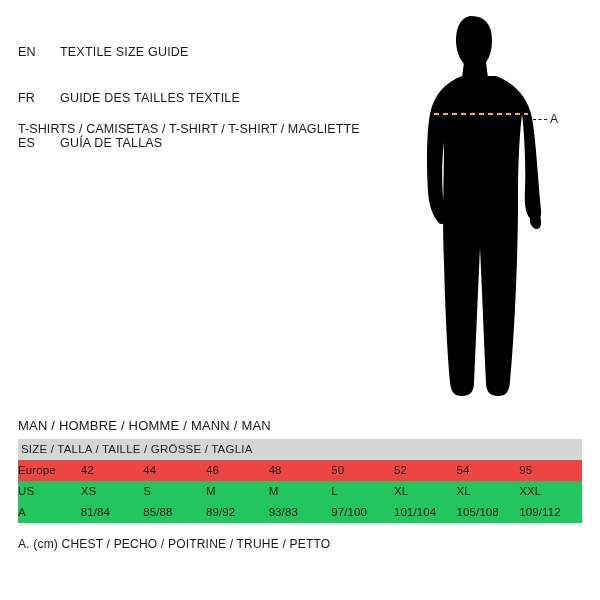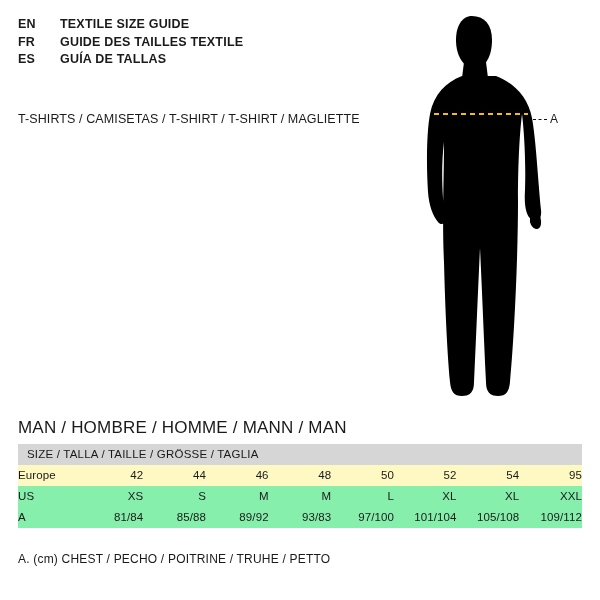--- a/index.html
+++ b/index.html
@@ -28,36 +28,36 @@
     top: 16px;
     left: 18px;
     width: 330px;
   }
   .lang-row {
     display: flex;
     align-items: flex-end;
     font-size: 12.5px;
     line-height: 17.5px;
     letter-spacing: 0.2px;
-    font-weight: bold;
   }
   .lang-code {
     width: 42px;
     flex: 0 0 42px;
     font-size: 12.5px;
   }
   .lang-text {
     flex: 1 1 auto;
     white-space: nowrap;
+    margin-top: 28px;
   }
 
   
   .cat-block {
     position: absolute;
-    top: 110px;
+    top: 120px;
     left: 18px;
     width: 360px;
   }
   .cat-line {
     font-size: 12.5px;
     line-height: 19px;
     letter-spacing: 0.1px;
     white-space: nowrap;
   }
 
@@ -88,59 +88,59 @@
   }
 
   
   .table-block {
     position: absolute;
     left: 18px;
     top: 418px;
     width: 564px;
   }
   .man-title {
-    font-size: 17px;
+    font-size: 13px;
     letter-spacing: 0.2px;
     margin-bottom: 6px;
     white-space: nowrap;
   }
   table.size-table {
     border-collapse: collapse;
     width: 564px;
     font-size: 11.5px;
     table-layout: fixed;
   }
   table.size-table td {
     padding: 3px 0 3px 0;
     line-height: 15px;
     letter-spacing: 0.1px;
   }
   tr.header-row td {
     background: #d6d6d6;
     font-size: 11.5px;
-    padding-left: 9px;
+    padding-left: 3px;
     letter-spacing: 0.2px;
   }
   tr.shade td {
-    background: #86efac;
+    background: #22c55e;
   }
   tr.plain td {
-    background: #fef9c3;
+    background: #ef4444;
   }
   td.label-col {
     width: 86px;
     padding-left: 2px;
   }
   td.val {
     width: 68px;
-    text-align: right;
+    text-align: left;
     padding-left: 2px;
   }
   .foot-note {
-    margin-top: 24px;
+    margin-top: 14px;
     font-size: 12px;
     letter-spacing: 0.2px;
     white-space: nowrap;
   }
 </style>
 </head>
 <body>
 
 <div class="page">
 

